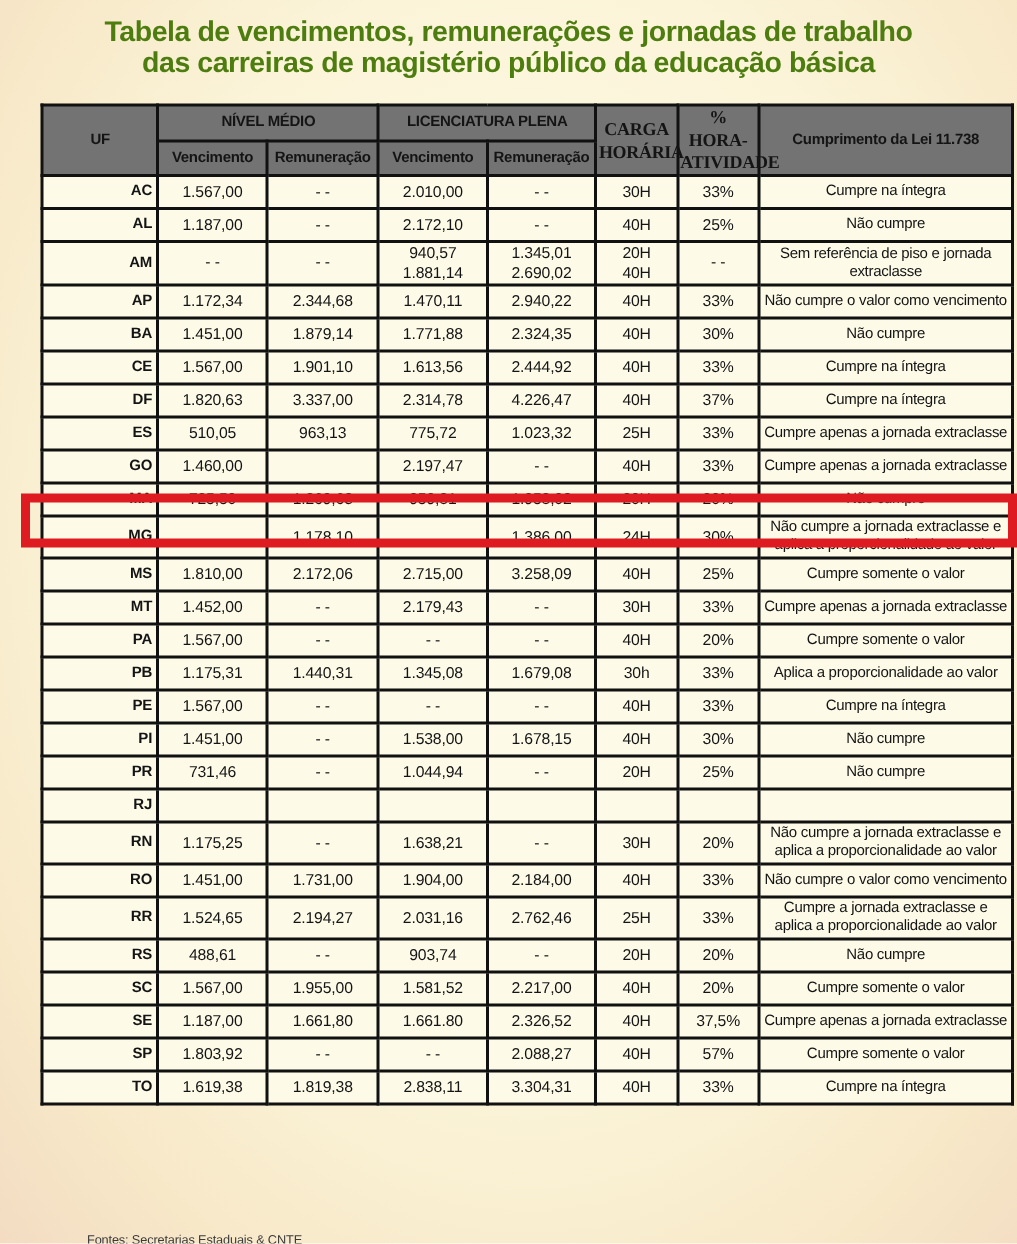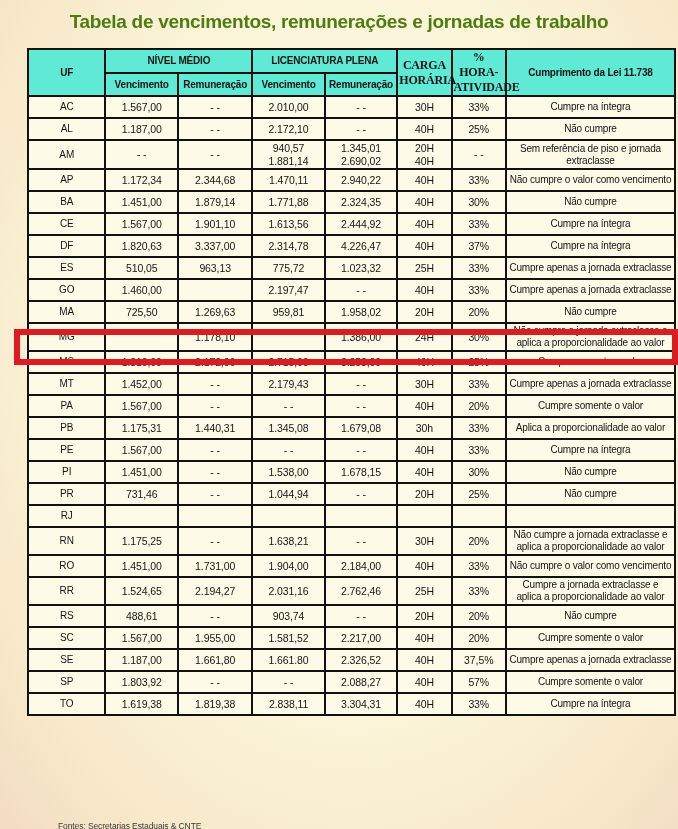--- a/index.html
+++ b/index.html
@@ -16,40 +16,40 @@
   .title-sub { color:#1a1a1a; font-size:14.5px; font-weight:bold; letter-spacing:-0.2px; }
   table {
     border-collapse:collapse;
     table-layout:fixed;
     width:649px;
     margin:16px 0 0 27px;
     border:2px solid #111;
   }
   th, td { border:2px solid #111; text-align:center; vertical-align:middle; }
   th {
-    background:#5eead4;
+    background:#737373;
     font-size:10px;
     font-weight:bold;
     height:19px;
     white-space:pre-line;
     letter-spacing:-0.2px;
     padding:0 1px;
   }
   th.small-hdr { font-size:12px;font-family:Liberation Serif, serif; }
   td {
     background:#fdfbe8;
     font-size:10.5px;
     height:22px;
     padding:1px 3px;
     line-height:1.2;
     white-space:pre-line;
     letter-spacing:-0.1px;
   }
   td.col-cumprimento { font-size:10px; letter-spacing:-0.2px; padding:1px 2px; }
-  td.col-uf { font-weight:normal; font-size:10px; }
+  td.col-uf { font-weight:bold; font-size:10px;text-align:right; }
   #hl {
     position:absolute;
     left:14px;
     width:664px;
     border:6px solid #dd1b21;
     z-index:9;
     pointer-events:none;
   }
   .footer-note {
     position:absolute;
@@ -58,20 +58,21 @@
     font-size:8.5px;
     color:#3a3a3a;
     letter-spacing:-0.1px;
   }
 </style>
 </head>
 <body>
 
 <div class="title-block">
   <div class="title-line">Tabela de vencimentos, remunerações e jornadas de trabalho</div>
+  <div class="title-line">das carreiras de magistério público da educação básica</div>
 </div>
 
 <table>
   <colgroup>
     <col style="width:77px">
       <col style="width:72px">
       <col style="width:74px">
       <col style="width:72px">
     <col style="width:72px">
       <col style="width:54px">

